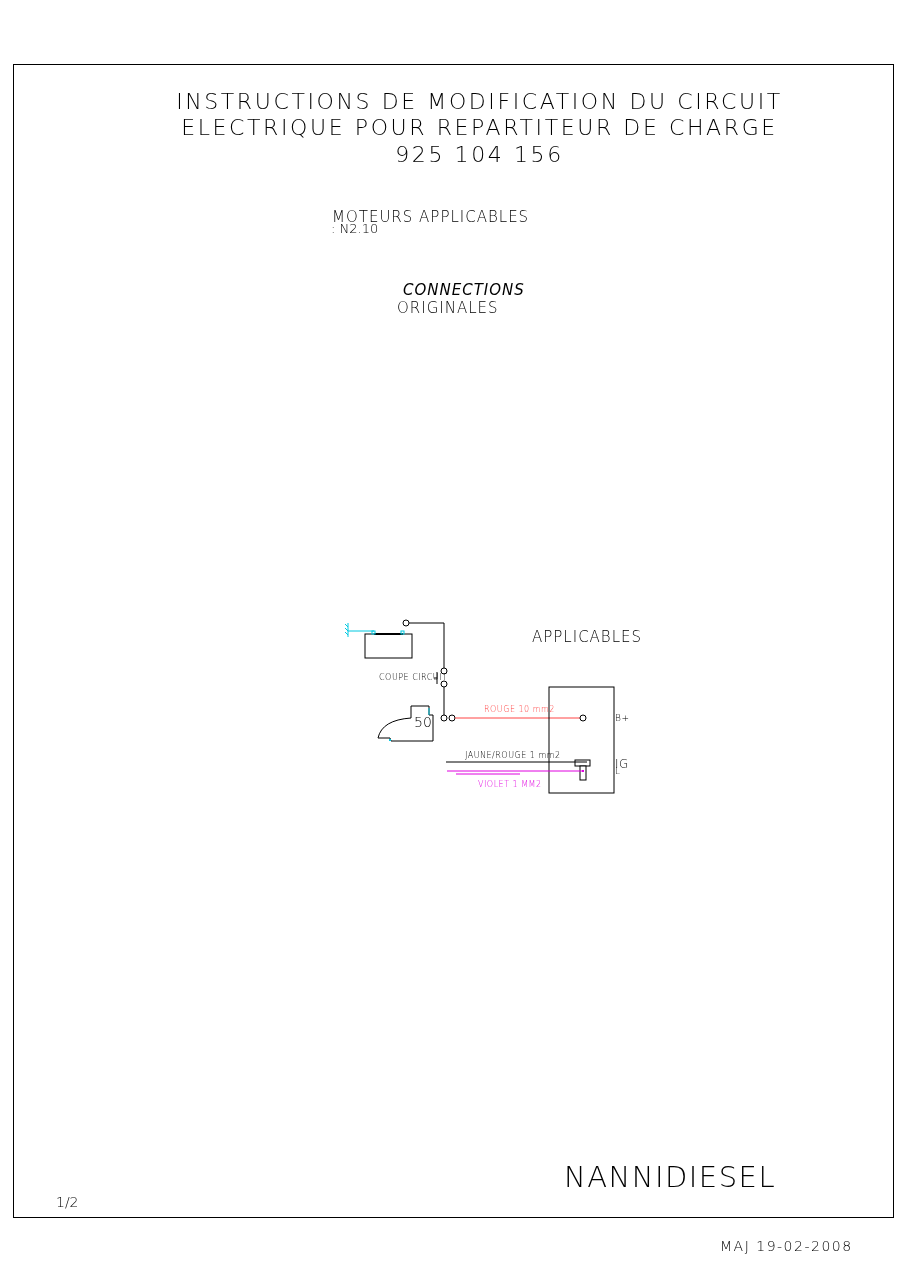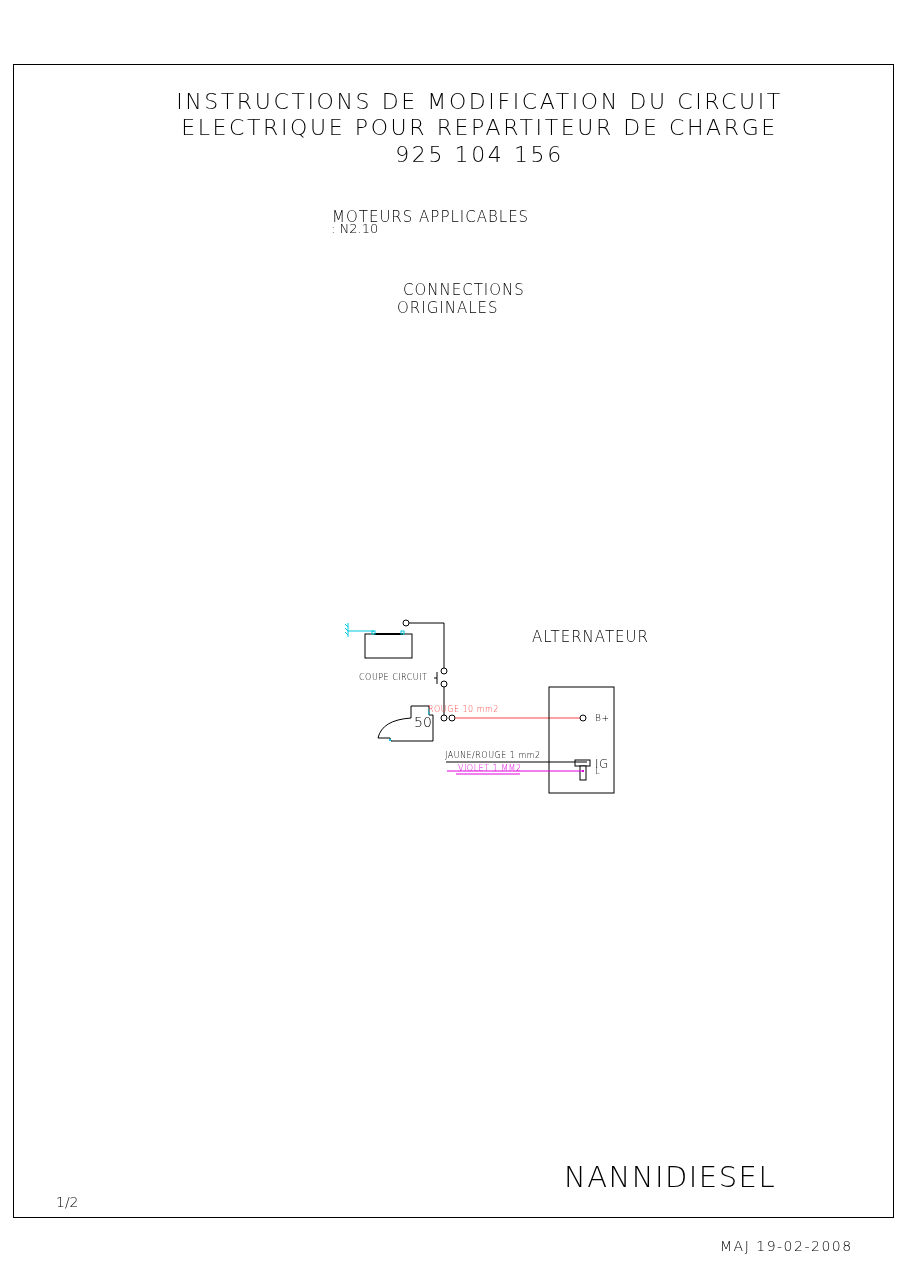--- a/index.html
+++ b/index.html
@@ -9,38 +9,38 @@
              border: 1px solid #000; box-sizing: border-box; }
     .t { position: absolute; white-space: pre; color: #000; font-family: "DejaVu Sans", sans-serif;
          font-weight: 200; }
     .title { left: 0; width: 909px; text-align: center; font-size: 22px; letter-spacing: 2.6px;
              line-height: 26px; }
     .title.l1 { top: 89px; left: 25px; }
     .title.l2 { top: 115px; left: 25px; }
     .title.l3 { top: 142px; left: 25px; }
     .h2 { font-size: 15px; letter-spacing: 1px; text-align: right; }
     svg { position: absolute; left: 0; top: 0; }
-    .small { font-size: 8px; letter-spacing: 0.5px; }
+    .small { font-size: 8px; letter-spacing: 0.5px; margin-left: 20px; }
   </style>
 </head>
 <body>
 
 <div class="frame"></div>
 
 <div class="t title l1">INSTRUCTIONS DE MODIFICATION DU CIRCUIT</div>
 <div class="t title l2">ELECTRIQUE POUR REPARTITEUR DE CHARGE</div>
 <div class="t title l3">925 104 156</div>
 
 <div class="t h2" style="left:332px; top:208px;">MOTEURS APPLICABLES</div>
 <div class="t" style="left:331px; top:221px; font-size:13px;">: N2.10</div>
 
-<div class="t h2" style="left:403px; top:281px;">CONNECTIONS</div>
+<div class="t h2" style="left:403px; top:281px;font-style:italic;">CONNECTIONS</div>
 <div class="t h2" style="left:397px; top:299px;">ORIGINALES</div>
 
-<div class="t h2" style="left:532px; top:628px;">ALTERNATEUR</div>
+<div class="t h2" style="left:532px; top:628px;">APPLICABLES</div>
 
 <svg width="909" height="1286">
 
   <g>
     <line x1="348" y1="623" x2="348" y2="637" stroke="#00c8e0" stroke-width="1"></line>
     <line x1="345" y1="624" x2="348" y2="627" stroke="#00c8e0"></line>
     <line x1="345" y1="628" x2="348" y2="631" stroke="#00c8e0"></line>
     <line x1="345" y1="632" x2="348" y2="635" stroke="#00c8e0"></line>
     <line x1="348" y1="631" x2="374" y2="631" stroke="#00c8e0"></line>
   </g>
@@ -81,23 +81,23 @@
   <rect x="580" y="766" width="6" height="14" fill="#fff" stroke="#000"></rect>
   <line x1="446" y1="762" x2="587" y2="762" stroke="#000"></line>
   <line x1="447" y1="771" x2="583" y2="771" stroke="#e000e0"></line>
   <rect x="582" y="770" width="2" height="2" fill="#e000e0"></rect>
   <line x1="456" y1="774" x2="520" y2="774" stroke="#e000e0"></line>
 </svg>
 
 <div class="t small" style="left:359px; top:673px;">COUPE CIRCUIT</div>
 <div class="t" style="left:414px; top:714px; font-size:14px;">50</div>
 
-<div class="t small" style="left:428px; top:705px; color:#ff4444;">ROUGE 10 mm2</div>
+<div class="t small" style="left:464px; top:705px; color:#ff4444;">ROUGE 10 mm2</div>
 <div class="t small" style="left:445px; top:751px;">JAUNE/ROUGE 1 mm2</div>
-<div class="t small" style="left:458px; top:764px; color:#e000e0;">VIOLET 1 MM2</div>
+<div class="t small" style="left:458px; top:780px; color:#e000e0;">VIOLET 1 MM2</div>
 
 <div class="t small" style="left:595px; top:713px; font-size:9px;">B+</div>
 <div class="t small" style="left:595px; top:757px; font-size:12px;">IG</div>
 <div class="t small" style="left:595px; top:766px; font-size:9px;">L</div>
 
 <div class="t" style="left:564px; top:1160px; font-size:29px; letter-spacing:1.5px;">NANNIDIESEL</div>
 <div class="t" style="left:720px; top:1194px; font-size:14px; letter-spacing:1.5px;margin-top:44px;">MAJ 19-02-2008</div>
 <div class="t" style="left:56px; top:1194px; font-size:14px;">1/2</div>
 
 </body></html>

